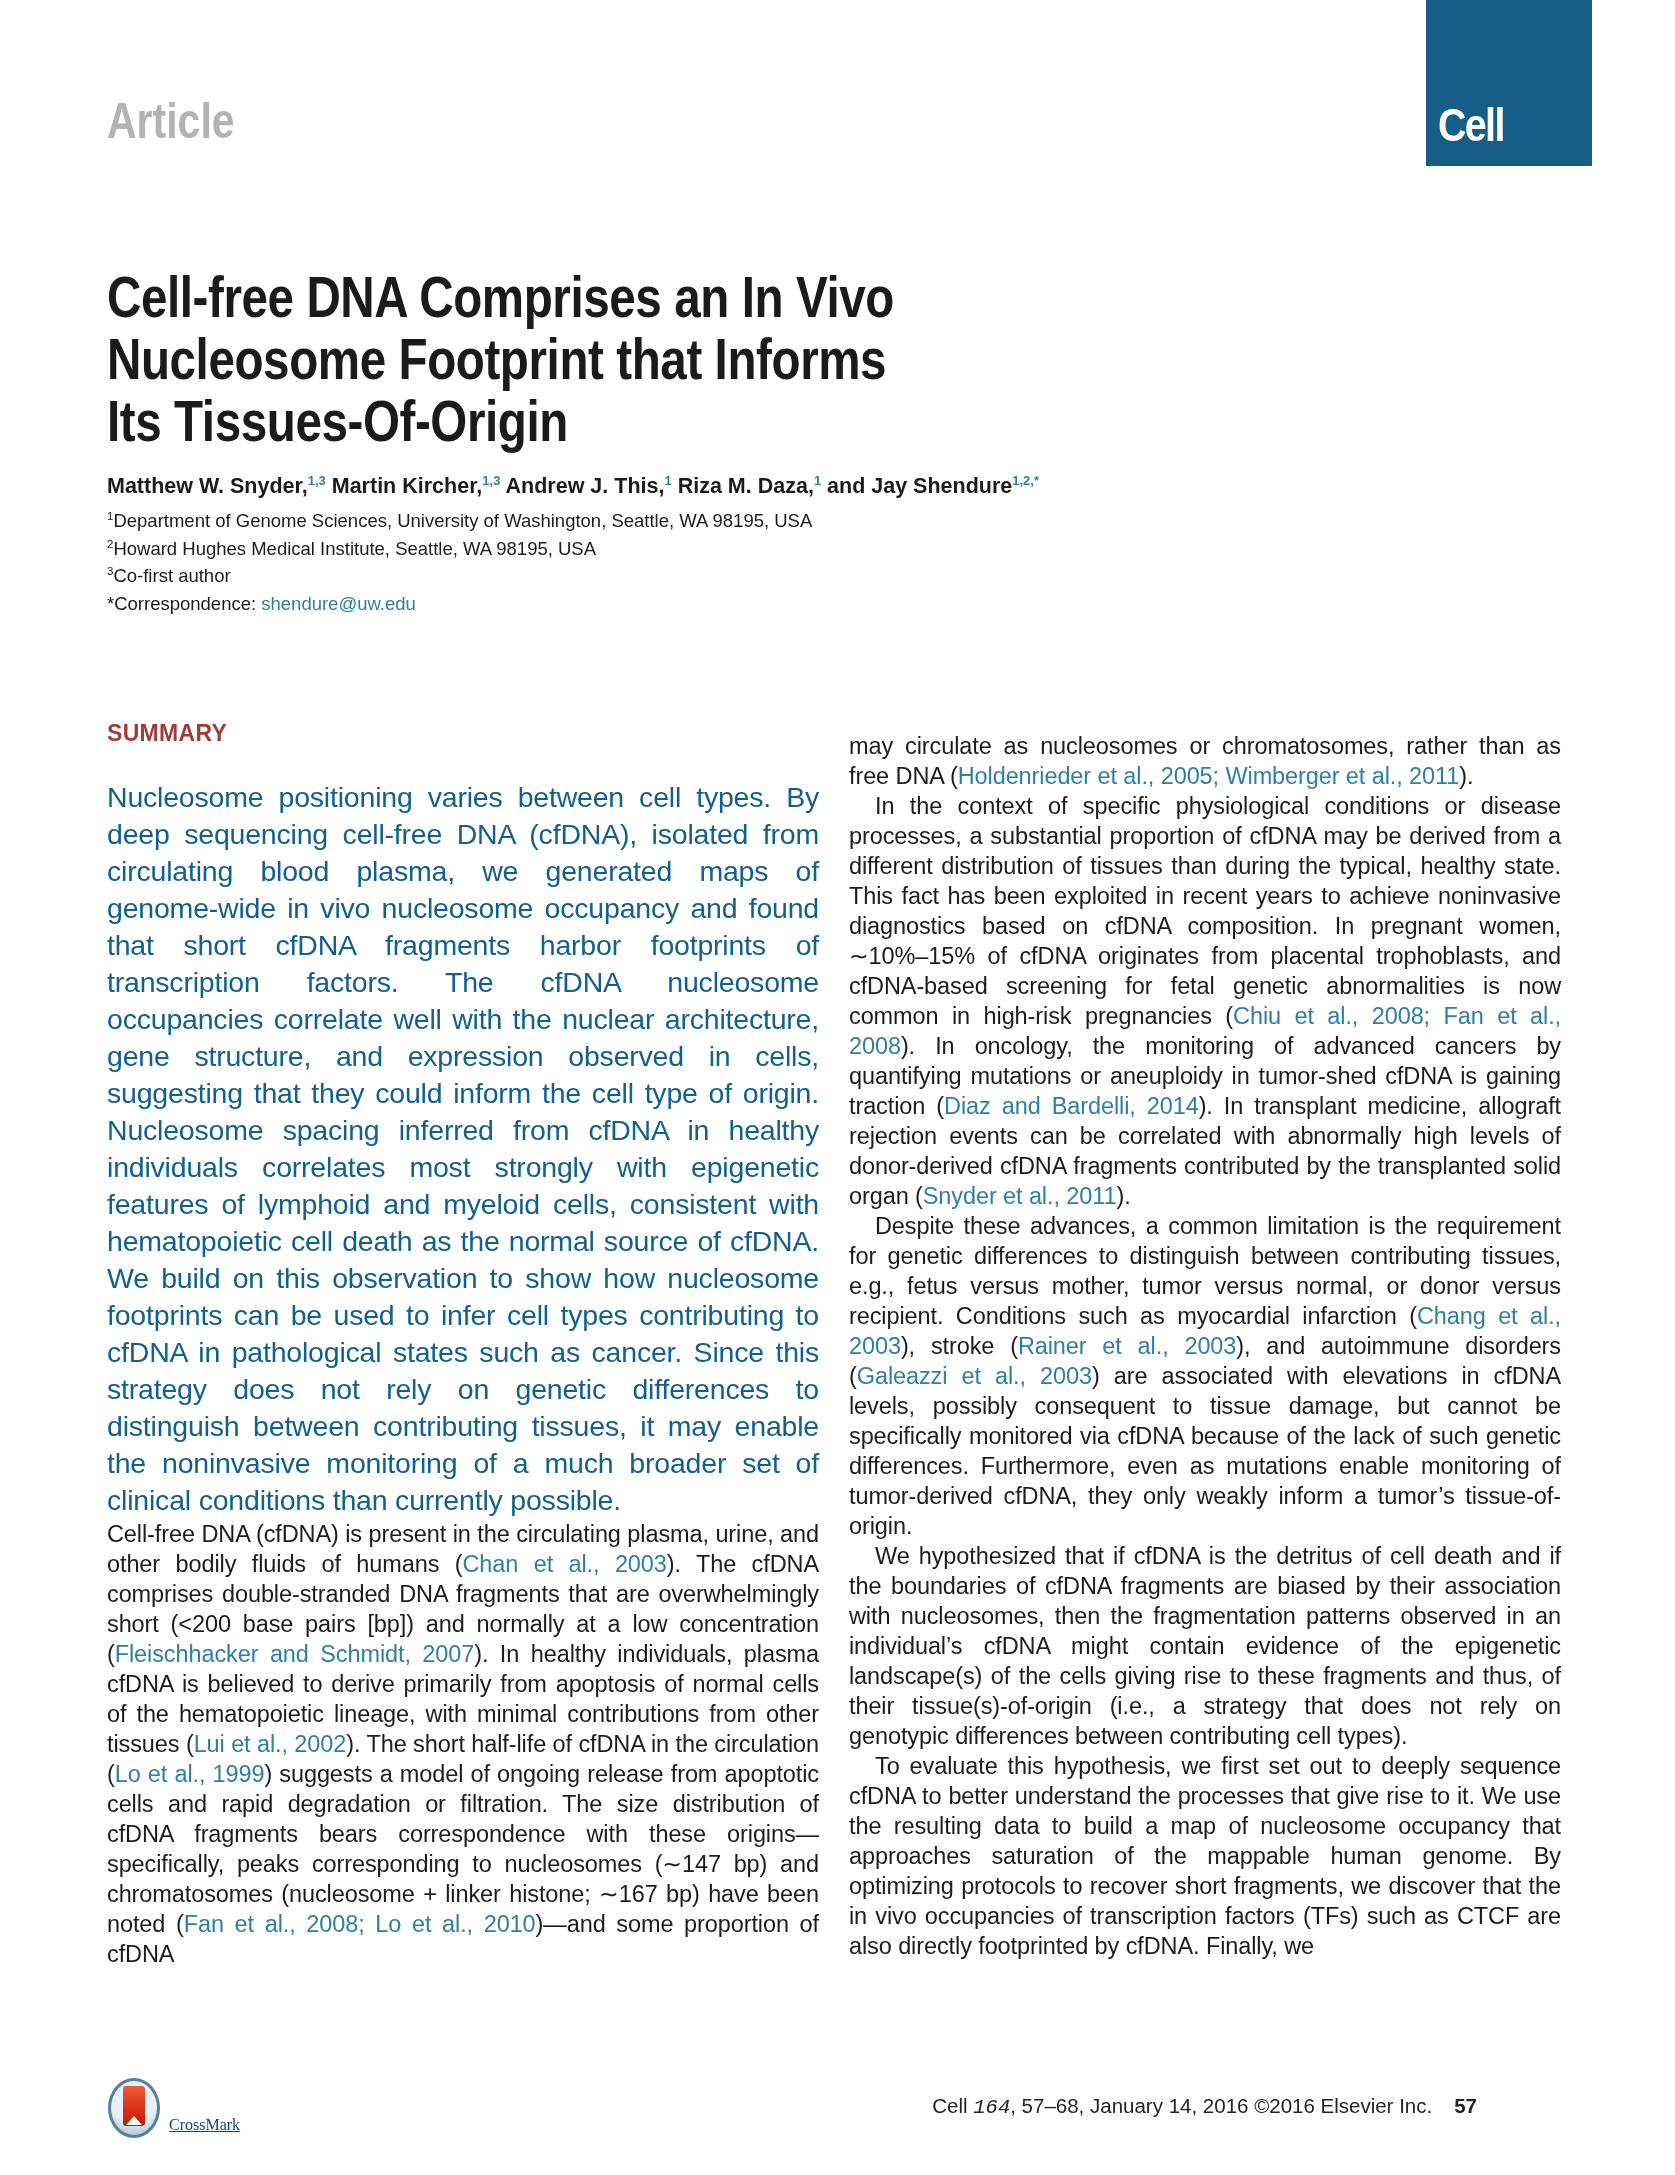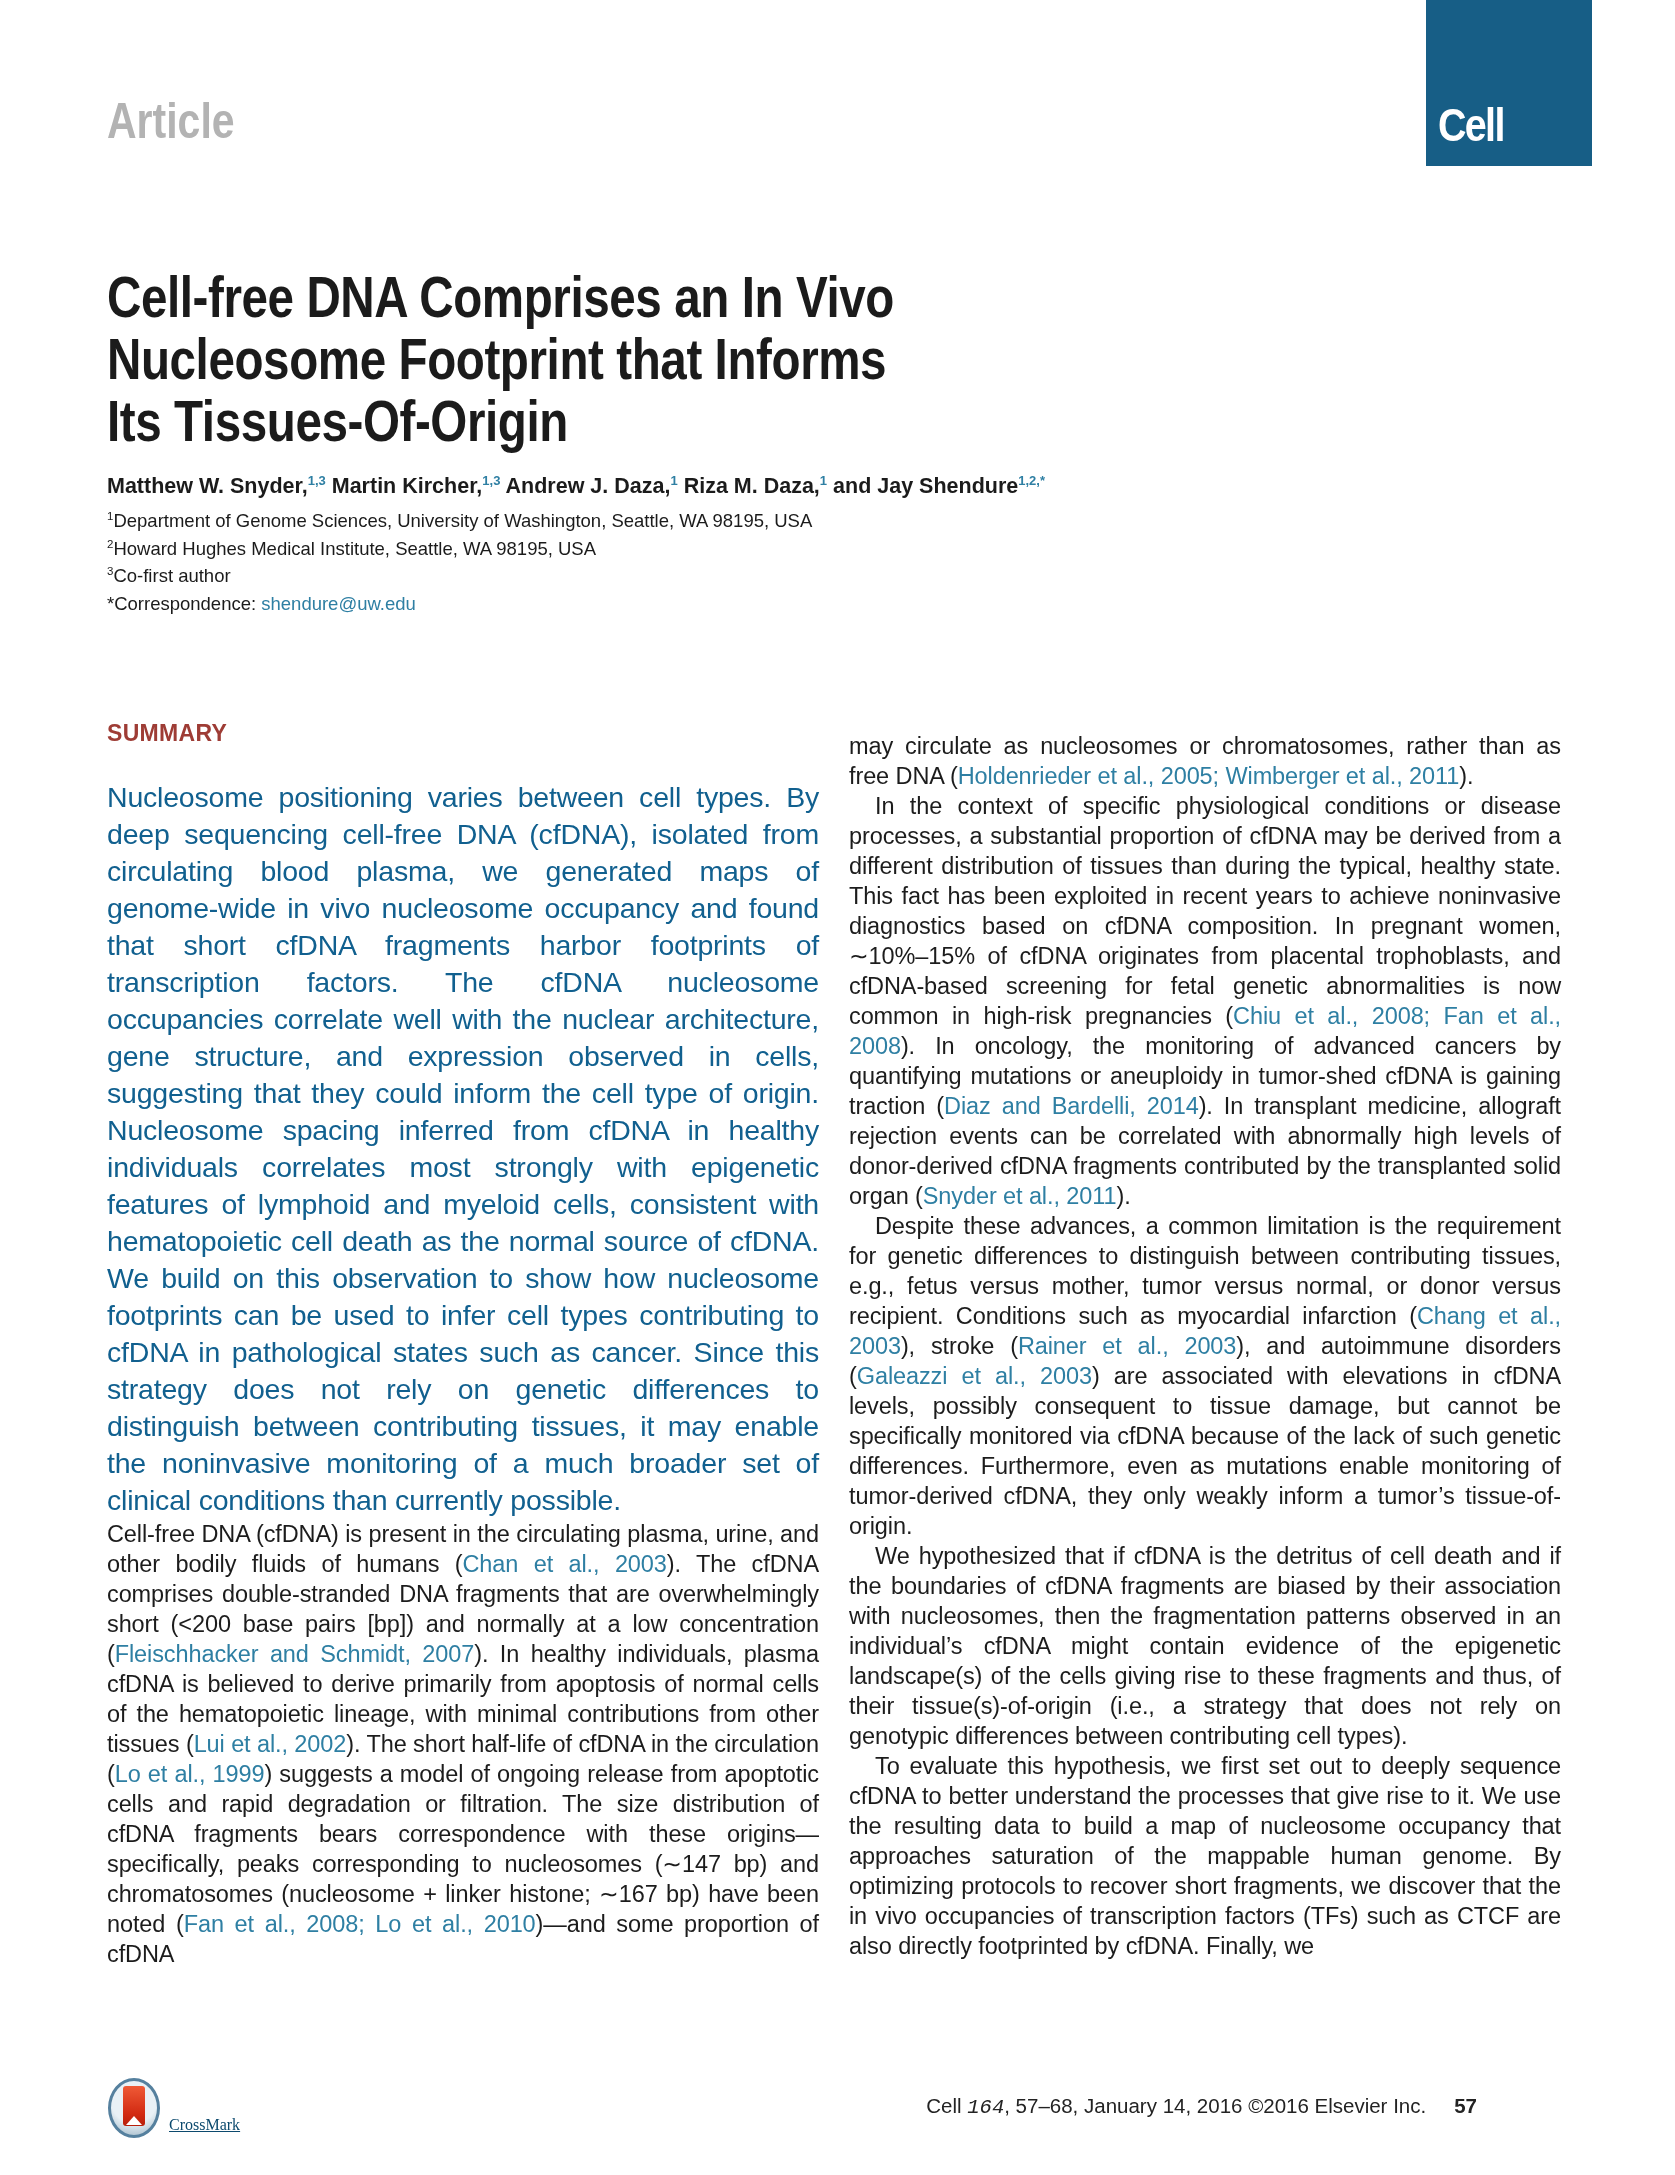--- a/index.html
+++ b/index.html
@@ -91,38 +91,38 @@
     border-bottom:9px solid #ffffff;
   }
   .cm-label{
     position:absolute;left:61px;top:38px;
     font-family:"Liberation Serif", serif;font-size:16px;color:#0c4a6e;text-decoration:underline;
   }
   .footer-cite{
     position:absolute;right:115px;top:2094px;
     font-size:20.5px;color:#232323;white-space:nowrap;text-align:right;
   }
-  .footer-cite .pageno{font-weight:bold;margin-left:28px;}
+  .footer-cite .pageno{font-weight:bold;margin-left:22px;}
 </style>
 </head>
 <body>
 
 <div class="page">
 
   <div class="article-label">Article</div>
 
   <div class="logo">
     <span class="logo-text">Cell</span>
   </div>
 
   <h1 class="title">Cell-free DNA Comprises an In Vivo
 Nucleosome Footprint that Informs
 Its Tissues-Of-Origin</h1>
 
-  <div class="authors"><span>Matthew W. Snyder,</span><sup class="link">1,3</sup><span> Martin Kircher,</span><sup class="link">1,3</sup><span> Andrew J. Daza,</span><sup class="link">1</sup><span> Riza M. Daza,</span><sup class="link">1</sup><span> and Jay Shendure</span><sup class="link">1,2,*</sup></div>
+  <div class="authors"><span>Matthew W. Snyder,</span><sup class="link">1,3</sup><span> Martin Kircher,</span><sup class="link">1,3</sup><span> Andrew J. This,</span><sup class="link">1</sup><span> Riza M. Daza,</span><sup class="link">1</sup><span> and Jay Shendure</span><sup class="link">1,2,*</sup></div>
 
   <div class="affiliations">
     <div><sup>1</sup><span>Department of Genome Sciences, University of Washington, Seattle, WA 98195, USA</span></div>
     <div><sup>2</sup><span>Howard Hughes Medical Institute, Seattle, WA 98195, USA</span></div>
     <div><sup>3</sup><span>Co-first author</span></div>
     <div><span>*Correspondence: </span><span class="link">shendure@uw.edu</span></div>
   </div>
 
   <div class="content">
     <div class="col">

